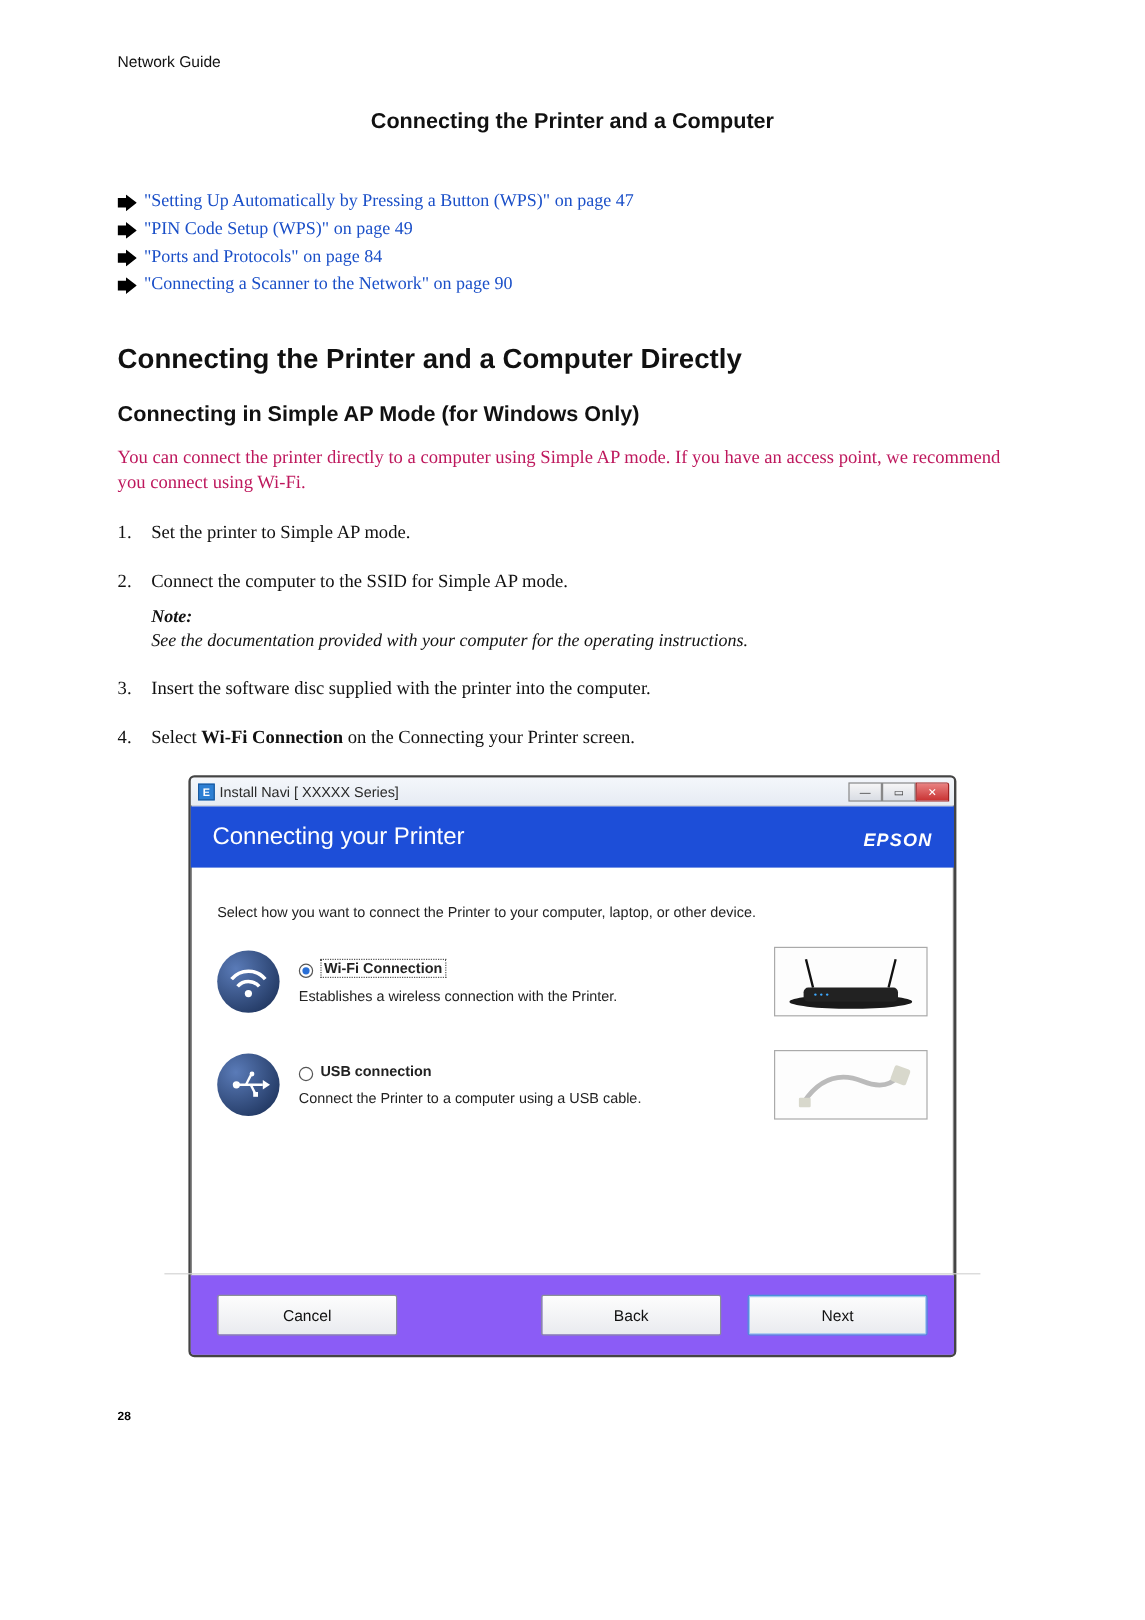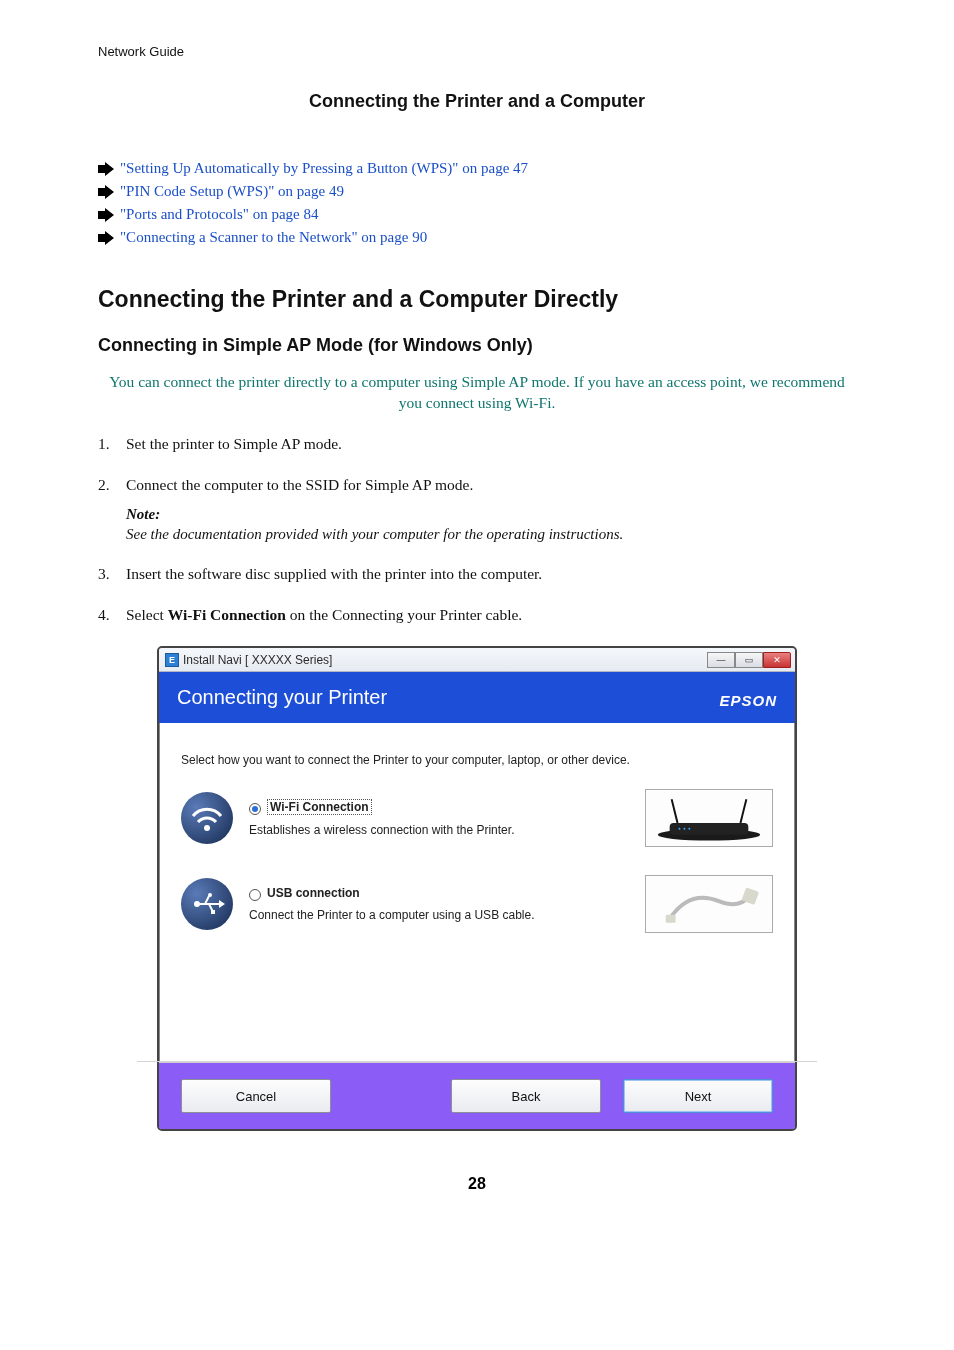--- a/index.html
+++ b/index.html
@@ -6,21 +6,21 @@
   html, body { width: 954px; height: 1350px; background: #fff; font-family: "Segoe UI", Arial, sans-serif; color: #000; }
   .page { padding: 44px 98px 0 98px; }
   .running-head { font-size: 13px; font-weight: 400; color: #111; margin-bottom: 32px; }
   .section-title { text-align: center; font-size: 18px; font-weight: 700; color: #111; margin-bottom: 48px; }
   .link-list { list-style: none; margin-bottom: 40px; }
   .link-list li { display: flex; align-items: center; margin-bottom: 6px; font-size: 14px; }
   .link-arrow2 { display:inline-block; margin-right:6px; }
   .link-text { color: #1a4fc8; font-family: "Times New Roman", serif; font-size: 15px; }
   .h2 { font-size: 23px; font-weight: 700; color: #111; margin-bottom: 22px; }
   .h3 { font-size: 18px; font-weight: 700; color: #111; margin-bottom: 16px; }
-  .body-text { font-family: "Times New Roman", serif; font-size: 15.5px; line-height: 1.35; margin-bottom: 20px; color: #0f766e; text-align: center; }
+  .body-text { font-family: "Times New Roman", serif; font-size: 15.5px; line-height: 1.35; margin-bottom: 20px; color: #be185d; }
   .ol-list { list-style: none; counter-reset: step; margin-bottom: 6px; }
   .ol-list > li { counter-increment: step; position: relative; padding-left: 28px; font-family: "Times New Roman", serif; font-size: 15.5px; line-height: 1.35; margin-bottom: 20px; color: #111; }
   .ol-list > li::before { content: counter(step) "."; position: absolute; left: 0; top: 0; font-family: "Times New Roman", serif; }
   .note-block { margin-top: 8px; }
   .note-head { font-family: "Times New Roman", serif; font-weight: 700; font-style: italic; font-size: 15px; }
   .note-body { font-family: "Times New Roman", serif; font-style: italic; font-size: 15px; }
   .bold { font-weight: 700; }
   .dialog-wrap { display: flex; justify-content: center; margin-top: 4px; }
   .dialog { width: 640px; border: 2px solid #444; border-radius: 5px; background: #fff; position: relative; box-shadow: 0 0 0 1px #888 inset; }
   .titlebar { height: 24px; background: linear-gradient(#f4f7fb, #e6ebf3); border-bottom: 1px solid #b0b7c3; display: flex; align-items: center; justify-content: space-between; padding: 0 4px 0 6px; font-size: 12px; color: #2a2a2a; border-radius: 3px 3px 0 0; }
@@ -42,21 +42,21 @@
   .opt-title.dotted { border: 1px dotted #555; padding: 0 2px; display:inline-block; }
   .radio { width: 12px; height: 12px; border: 1px solid #555; border-radius: 50%; display:inline-flex; align-items:center; justify-content:center; background:#fff; }
   .radio .dot { width: 6px; height: 6px; border-radius: 50%; background: #2a6fd6; }
   .opt-desc { font-size: 12px; color: #222; }
   .opt-thumb { width: 128px; height: 58px; border: 1px solid #aaa; display:flex; align-items:center; justify-content:center; background:#fdfdfd; padding:4px; }
   .divider { height: 1px; background: #d4d4d4; margin: 0 -22px; }
   .dlg-footer { background: #8b5cf6; padding: 16px 22px; display: flex; justify-content: space-between; align-items: center; border-top: 1px solid #cfcfcf; border-radius: 0 0 3px 3px; }
   .dlg-btn { width: 150px; height: 34px; border: 1px solid #8a8f98; background: linear-gradient(#fdfdfd,#e9ebef); font-family: Arial, sans-serif; font-size: 13px; color:#111; display:flex; align-items:center; justify-content:center; border-radius:2px; }
   .dlg-btn.primary { border: 1px solid #4a90d9; box-shadow: 0 0 0 1px #9cc5ef inset; }
   .footer-right { display:flex; gap: 22px; }
-  .page-num { text-align: center; font-size: 16px; font-weight: 700; margin-top: 44px; }
+  .page-num { text-align: left; font-size: 10px; font-weight: 700; margin-top: 44px; }
   svg { display:block; }
 </style>
 </head>
 <body>
 
 <div class="page">
 
   <div class="running-head">Network Guide</div>
 
   <div class="section-title">Connecting the Printer and a Computer</div>
@@ -106,21 +106,21 @@
     <li><span>Set the printer to Simple AP mode.</span></li>
     <li>
       <span>Connect the computer to the SSID for Simple AP mode.</span>
       <div class="note-block">
         <div class="note-head">Note:</div>
         <div class="note-body">See the documentation provided with your computer for the operating instructions.</div>
       </div>
     </li>
     <li><span>Insert the software disc supplied with the printer into the computer.</span></li>
     <li>
-      <span>Select </span><span class="bold">Wi-Fi Connection</span><span> on the Connecting your Printer cable.</span>
+      <span>Select </span><span class="bold">Wi-Fi Connection</span><span> on the Connecting your Printer screen.</span>
     </li>
   </ol>
 
   <div class="dialog-wrap">
     <div class="dialog">
 
       <div class="titlebar">
         <div class="title-left">
           <span class="title-icon">E</span>
           <span>Install Navi [   XXXXX   Series]</span>

